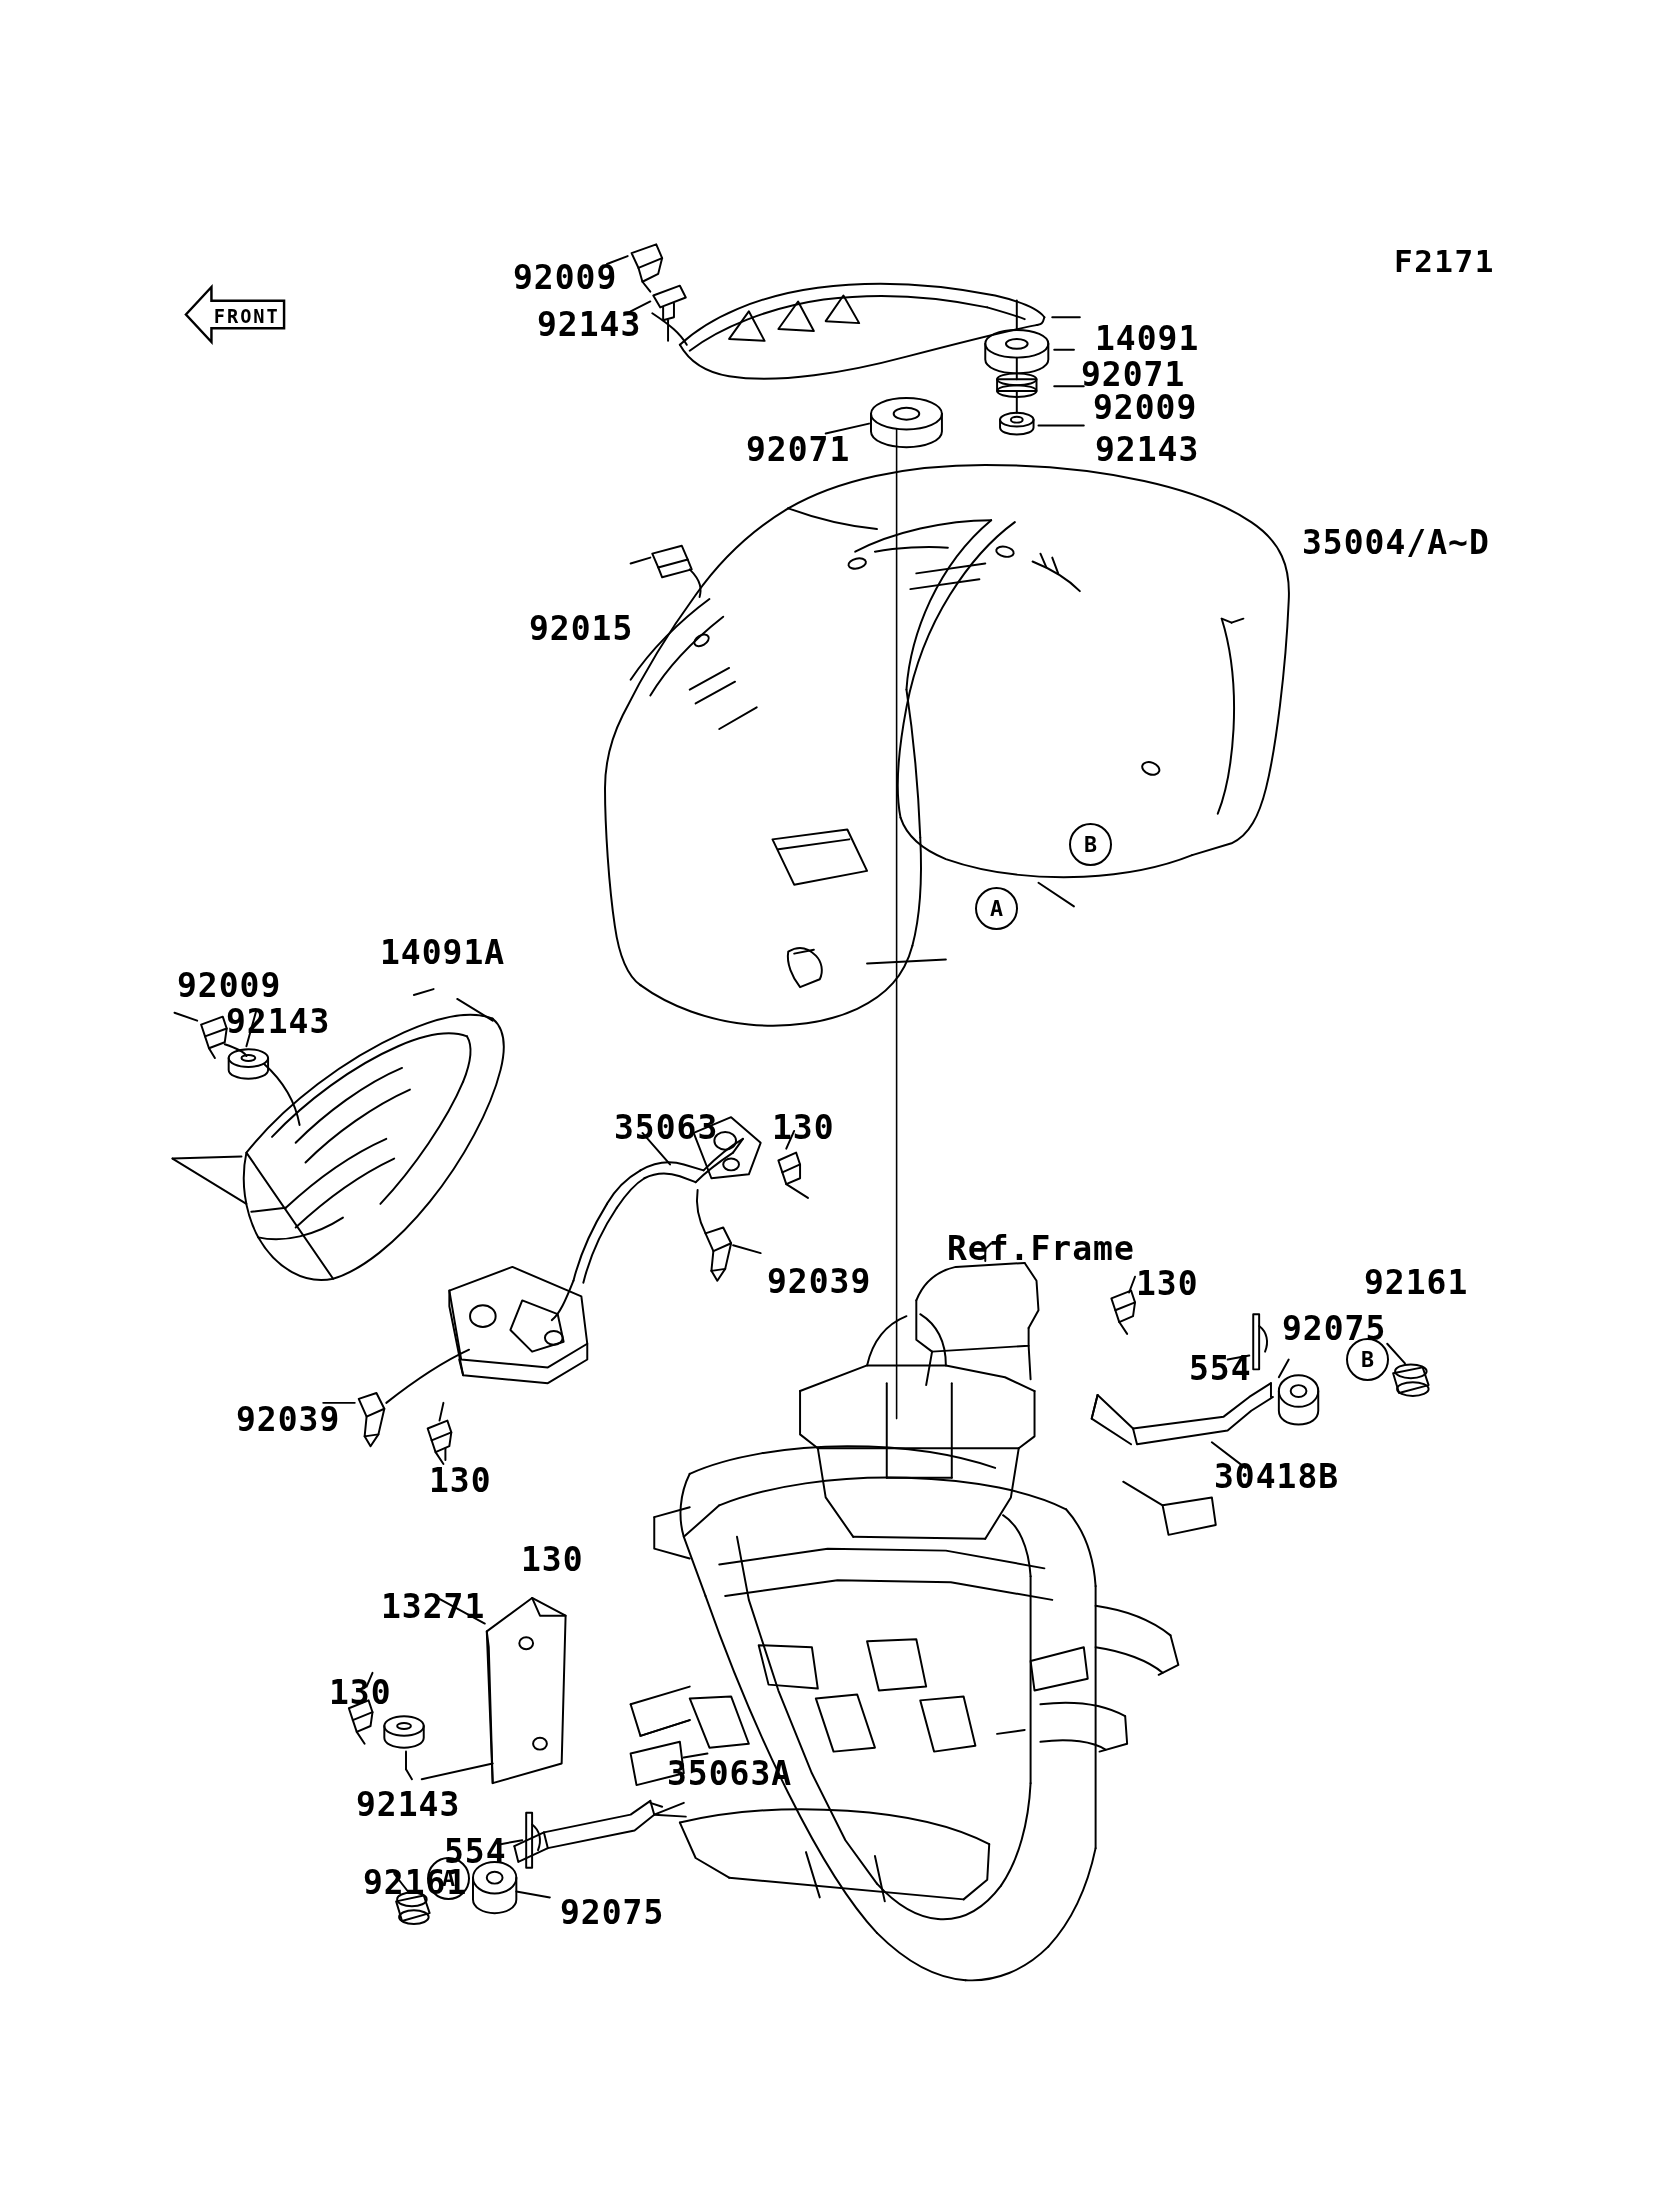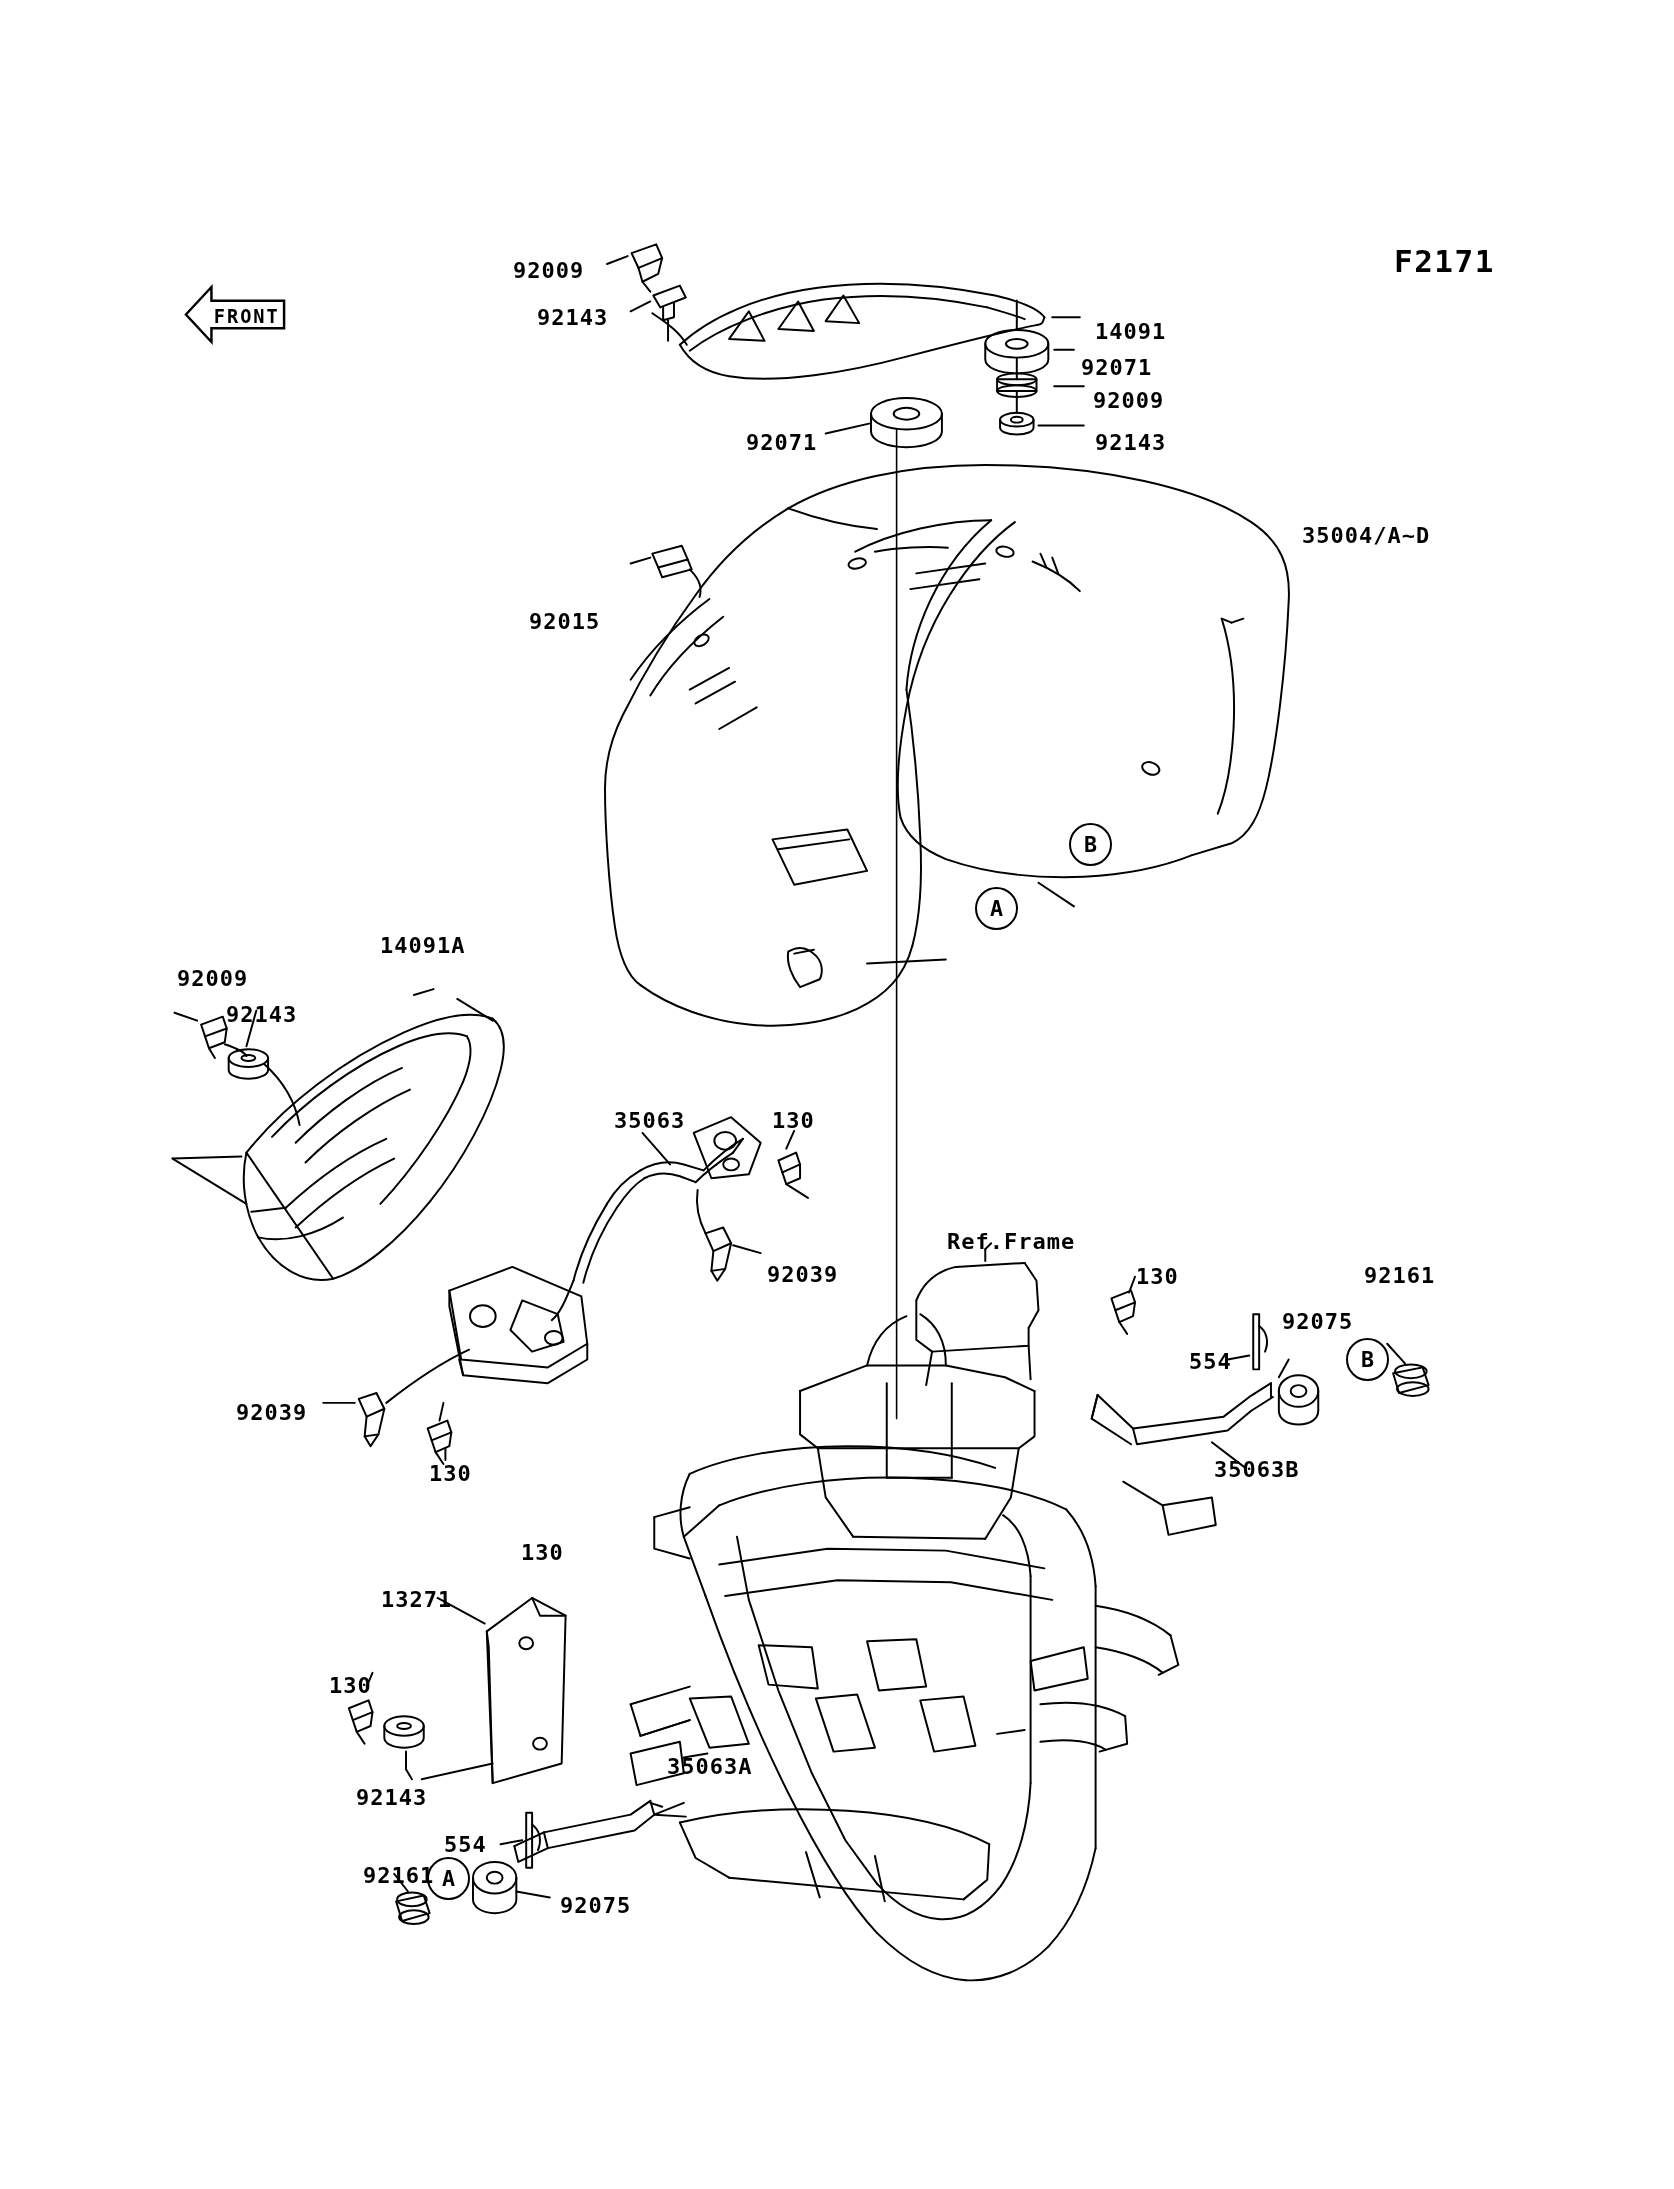--- a/index.html
+++ b/index.html
@@ -11,21 +11,21 @@
     position: relative;
     width: 1675px;
     height: 2190px;
     background: #ffffff;
     font-family: "DejaVu Sans Mono", monospace;
     overflow: hidden;
   }
   .label {
     position: absolute;
     font-family: "DejaVu Sans Mono", monospace;
-    font-size: 22px;
+    font-size: 33px;
     font-weight: bold;
     color: #000000;
     letter-spacing: 1px;
     white-space: nowrap;
   }
   .diagram-svg {
     position: absolute;
     left: 0;
     top: 0;
   }
@@ -408,21 +408,21 @@
   <div class="label" style="left:380px; top:933px;">14091A</div>
   <div class="label" style="left:614px; top:1108px;">35063</div>
   <div class="label" style="left:772px; top:1108px;">130</div>
   <div class="label" style="left:767px; top:1262px;">92039</div>
   <div class="label" style="left:947px; top:1229px;">Ref.Frame</div>
   <div class="label" style="left:1136px; top:1264px;">130</div>
   <div class="label" style="left:1364px; top:1263px;">92161</div>
   <div class="label" style="left:1282px; top:1309px;">92075</div>
   <div class="label" style="left:1189px; top:1349px;">554</div>
   <div class="label" style="left:236px; top:1400px;">92039</div>
-  <div class="label" style="left:1214px; top:1457px;">35063B</div>
+  <div class="label" style="left:1214px; top:1457px;">30418B</div>
   <div class="label" style="left:429px; top:1461px;">130</div>
   <div class="label" style="left:521px; top:1540px;">130</div>
   <div class="label" style="left:361px; top:1587px;margin-left:20px;">13271</div>
   <div class="label" style="left:329px; top:1673px;">130</div>
   <div class="label" style="left:356px; top:1785px;">92143</div>
   <div class="label" style="left:667px; top:1754px;">35063A</div>
   <div class="label" style="left:444px; top:1832px;">554</div>
   <div class="label" style="left:363px; top:1863px;">92161</div>
   <div class="label" style="left:560px; top:1893px;">92075</div>
 

